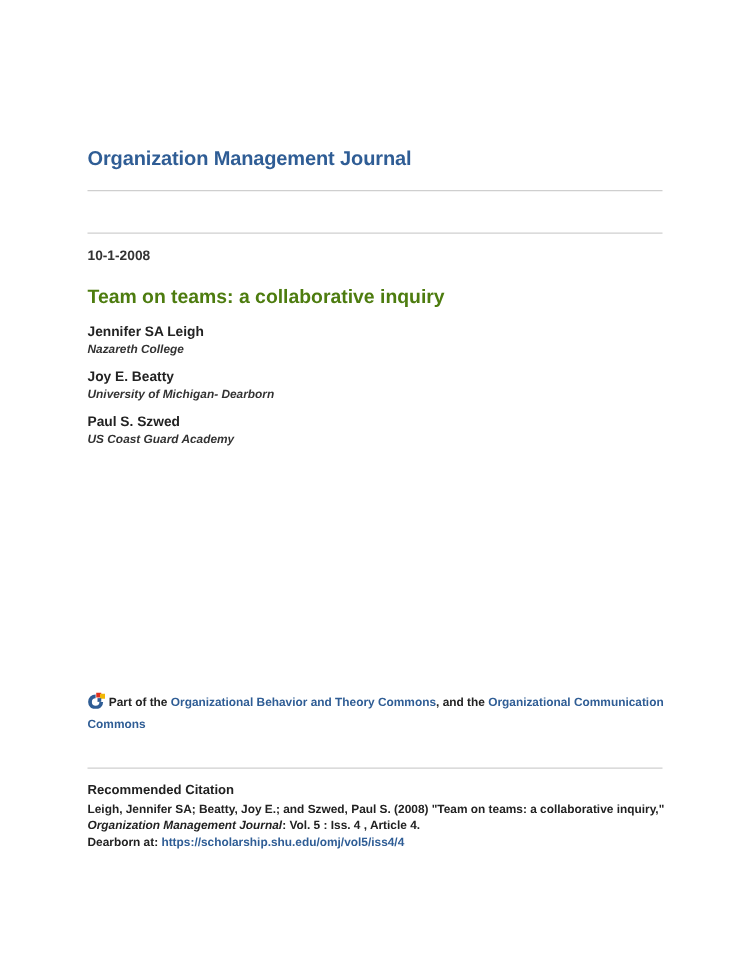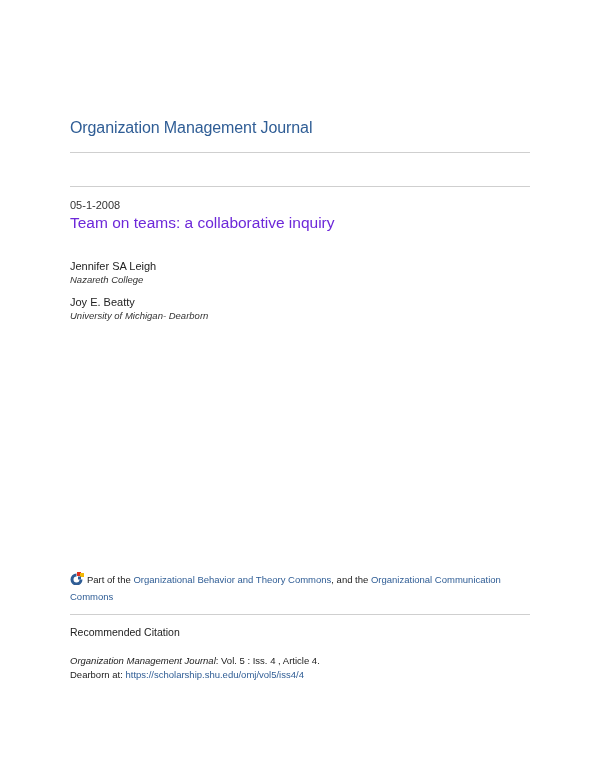--- a/index.html
+++ b/index.html
@@ -1,76 +1,80 @@
 <!DOCTYPE html>
 <html><head>
   <meta charset="utf-8">
   <style>
     html, body { margin: 0; padding: 0; background: #ffffff; }
     body { width: 600px; height: 776px; position: relative; overflow: hidden;
            font-family: "Liberation Sans", "DejaVu Sans", sans-serif; color: #222; }
-    .page { position: absolute; left: 0; top: 0; width: 600px; height: 776px; }
+    .page { position: absolute; left: 0; top: 0; width: 600px; height: 776px; font-weight: bold; }
     .abs { position: absolute; }
     a, .link { color: #2f5d95; text-decoration: none; }
     .journal-title { left: 70px; top: 119px; font-size: 16px; color: #2f5d95; white-space: nowrap; letter-spacing: -0.1px; }
     .rule { left: 70px; width: 460px; height: 0; border-top: 1px solid #cfcfcf; }
     .vol-row { left: 70px; top: 163px; width: 460px; font-size: 11px; color: #3a68a0; }
     .vol-row .sep { display: inline-block; width: 1px; height: 12px; background: #c8c8c8; vertical-align: -2px; margin: 0 6px; }
     .vol-row .article { position: absolute; right: 0; top: 0; }
     .date { left: 70px; top: 199px; font-size: 11px; color: #333; }
-    .title { left: 70px; top: 214px; font-size: 15.5px; color: #6d28d9; white-space: nowrap; }
+    .title { left: 70px; top: 229px; font-size: 15.5px; color: #4d7c0f; white-space: nowrap; }
     .author { left: 70px; font-size: 11px; color: #222; }
     .author .name { display: block; line-height: 14px; }
     .author .aff { display: block; font-style: italic; font-size: 9.5px; line-height: 13px; color: #333; }
     .follow { left: 70px; top: 552px; font-size: 9.5px; color: #222; white-space: nowrap; }
-    .partof { left: 70px; top: 571px; width: 462px; font-size: 9.5px; color: #222; line-height: 17px; }
+    .partof { left: 70px; top: 554px; width: 462px; font-size: 9.5px; color: #222; line-height: 17px; }
     .bp-icon { display: inline-block; width: 14px; height: 13px; vertical-align: -2px; margin-right: 3px; }
     .citation { left: 70px; top: 626px; width: 462px; font-size: 9.5px; color: #222; line-height: 13.5px; }
     .citation .heading { font-size: 10.5px; display: block; margin-bottom: 1px; color: #222; }
     .citation .journal { font-style: italic; }
   </style>
 </head>
 <body>
 
 <div class="page">
 
   <a class="abs journal-title link">Organization Management Journal</a>
 
   <div class="abs rule" style="top:152px;"></div>
 
 
   <div class="abs rule" style="top:186px;"></div>
 
-  <div class="abs date">05-1-2008</div>
+  <div class="abs date">10-1-2008</div>
 
   <div class="abs title">Team on teams: a collaborative inquiry</div>
 
   <div class="abs author" style="top:259px;">
     <span class="name">Jennifer SA Leigh</span>
     <span class="aff">Nazareth College</span>
   </div>
   <div class="abs author" style="top:295px;">
     <span class="name">Joy E. Beatty</span>
     <span class="aff">University of Michigan- Dearborn</span>
+  </div>
+  <div class="abs author" style="top:331px;">
+    <span class="name">Paul S. Szwed</span>
+    <span class="aff">US Coast Guard Academy</span>
   </div>
 
 
   <div class="abs partof">
     <span class="bp-icon">
       <svg width="14" height="13" viewBox="0 0 14 13">
         <path d="M6.5 3 A4.5 4.5 0 1 0 11 7.5" fill="none" stroke="#2f5d95" stroke-width="3"></path>
         <rect x="7" y="0" width="4" height="4" fill="#e0301e"></rect>
         <rect x="10" y="1" width="4" height="4" fill="#f2b705"></rect>
         <rect x="8" y="4.5" width="3" height="3" fill="#2f5d95"></rect>
       </svg>
     </span><span>Part of the </span><a class="link">Organizational Behavior and Theory Commons</a><span>, and the </span><a class="link">Organizational Communication Commons</a>
   </div>
 
   <div class="abs rule" style="top:614px;"></div>
 
   <div class="abs citation">
     <span class="heading">Recommended Citation</span>
-    <br>
+    <span>Leigh, Jennifer SA; Beatty, Joy E.; and Szwed, Paul S. (2008) "Team on teams: a collaborative inquiry,"</span><br>
     <span class="journal">Organization Management Journal</span><span>: Vol. 5 : Iss. 4 , Article 4.</span><br>
     <span>Dearborn at: </span><a class="link">https://scholarship.shu.edu/omj/vol5/iss4/4</a>
   </div>
 
 </div>
 
 </body></html>

